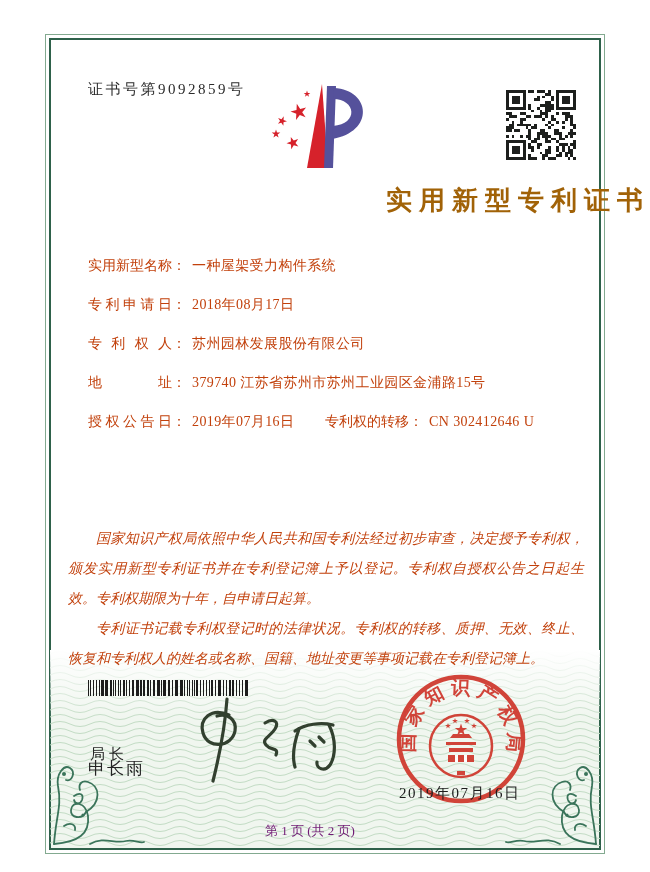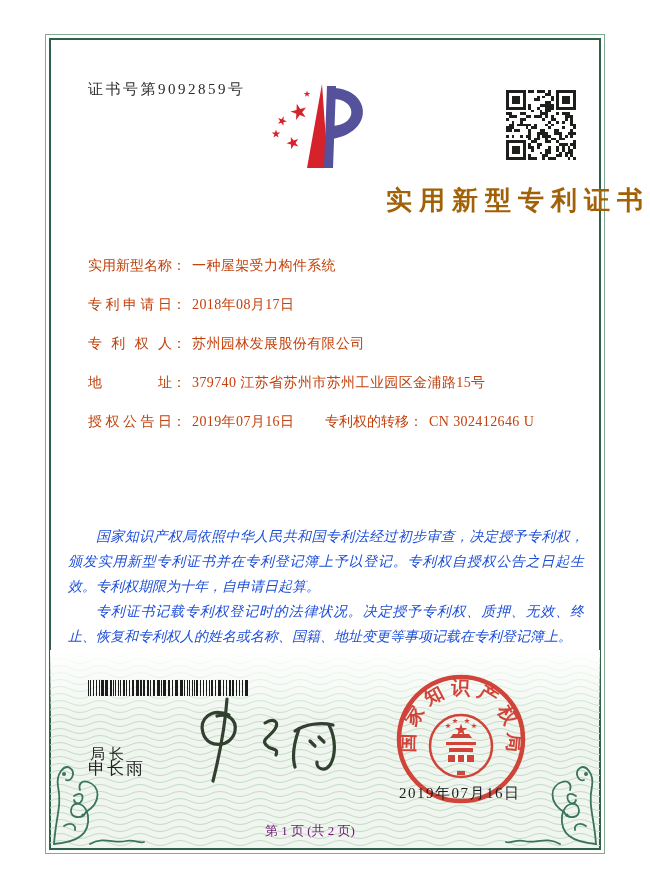--- a/index.html
+++ b/index.html
@@ -26,21 +26,21 @@
     letter-spacing:7px;color:#a16207;z-index:5;}
   
   .fields{position:absolute;left:88px;top:257px;width:490px;z-index:5;font-size:14px;color:#c2410c;}
   .field-row{position:relative;height:22px;margin-bottom:17px;white-space:nowrap;}
   .flabel{display:inline-block;width:84px;text-align:justify;text-align-last:justify;vertical-align:top;}
   .fcolon{display:inline-block;margin-right:6px;}
   .fvalue{letter-spacing:0.4px;}
   .grant-pair2{position:absolute;left:237px;top:0;}
   
   .body-text{position:absolute;left:68px;top:524px;width:516px;z-index:5;
-    font-size:14px;line-height:25px;font-style:italic;color:#1d4ed8;text-align:justify;}
+    font-size:14px;line-height:30px;font-style:italic;color:#c2410c;text-align:justify;}
   .body-text p{margin:0;text-indent:2em;}
   
   .barcode{position:absolute;left:88px;top:680px;z-index:5;}
   .officer-title{position:absolute;left:90px;top:729px;font-size:15px;letter-spacing:4px;color:#242424;z-index:5;margin-top:16px;}
   .officer-name{position:absolute;left:88px;top:757px;font-size:17px;letter-spacing:2px;color:#242424;z-index:5;}
   .signature{position:absolute;left:183px;top:693px;z-index:6;}
   .seal{position:absolute;left:394px;top:672px;z-index:6;opacity:0.93;}
   .seal-date{position:absolute;left:399px;top:784px;font-size:15px;letter-spacing:1.5px;color:#1c1c1c;z-index:7;}
   .footer{position:absolute;left:0;right:30px;top:822px;text-align:center;font-size:13px;color:#701a75;z-index:5;}
 </style>
@@ -339,21 +339,21 @@
     <div class="field-row">
       <span class="flabel">授权公告日</span><span class="fcolon">：</span><span class="fvalue">2019年07月16日</span>
       <span class="grant-pair2">
         <span class="flabel">专利权的转移</span><span class="fcolon">：</span><span class="fvalue">CN 302412646 U</span>
       </span>
     </div>
   </div>
 
   <div class="body-text">
     <p>国家知识产权局依照中华人民共和国专利法经过初步审查，决定授予专利权，颁发实用新型专利证书并在专利登记簿上予以登记。专利权自授权公告之日起生效。专利权期限为十年，自申请日起算。</p>
-    <p>专利证书记载专利权登记时的法律状况。决定授予专利权、质押、无效、终止、恢复和专利权人的姓名或名称、国籍、地址变更等事项记载在专利登记簿上。</p>
+    <p>专利证书记载专利权登记时的法律状况。专利权的转移、质押、无效、终止、恢复和专利权人的姓名或名称、国籍、地址变更等事项记载在专利登记簿上。</p>
   </div>
 
   <svg class="barcode" width="164" height="16" viewBox="0 0 164 16" shape-rendering="crispEdges">
       <rect x="0" y="0" width="1" height="16" fill="#1c1c1c"></rect>
       <rect x="2" y="0" width="1" height="16" fill="#1c1c1c"></rect>
       <rect x="5" y="0" width="1" height="16" fill="#1c1c1c"></rect>
       <rect x="8" y="0" width="1" height="16" fill="#1c1c1c"></rect>
       <rect x="11" y="0" width="1" height="16" fill="#1c1c1c"></rect>
       <rect x="13" y="0" width="3" height="16" fill="#1c1c1c"></rect>
       <rect x="17" y="0" width="3" height="16" fill="#1c1c1c"></rect>

